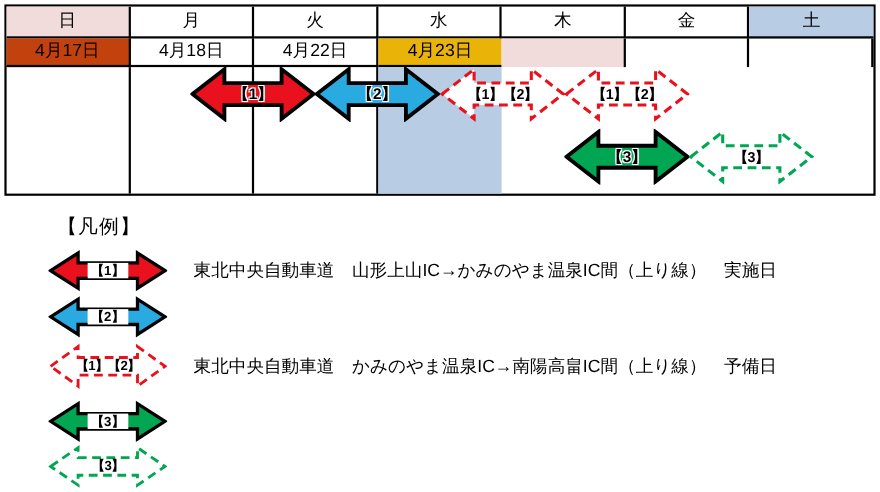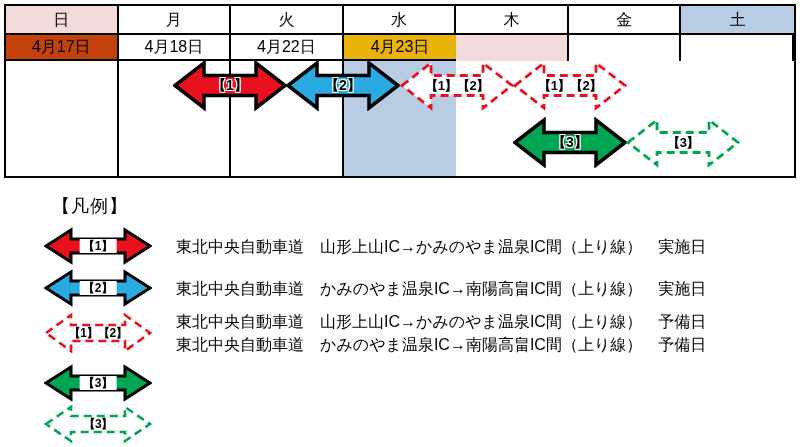--- a/index.html
+++ b/index.html
@@ -124,32 +124,30 @@
     <div class="ltext">東北中央自動車道　山形上山IC→かみのやま温泉IC間（上り線）　実施日</div>
   </div>
 
   <div class="lrow" style="top:269px;height:38px">
     <div class="lmark" style="height:38px">
       <svg viewBox="0 0 108 38" preserveAspectRatio="none">
         <polygon points="2,19 27,3 27,12 81,12 81,3 106,19 81,35 81,26 27,26 27,35" stroke="#000" stroke-width="3" fill="#29abe2"></polygon>
       </svg>
       <span class="alabel lg-solid">【2】</span>
     </div>
-    <div class="ltext">東北中央自動車道　かみのやま温泉IC→南陽高畠IC間（上り線）　実施日</div>
   </div>
 
   <div class="lrow" style="top:310px;height:46px">
     <div class="lmark" style="height:44px">
       <svg viewBox="0 0 108 44" preserveAspectRatio="none">
         <polygon points="2,22 27,4 27,14 81,14 81,4 106,22 81,40 81,30 27,30 27,40" fill="#ffffff" stroke-width="2.6" stroke-dasharray="8,5" stroke="#e8111d"></polygon>
       </svg>
       <span class="alabel lg-dashed">【1】【2】</span>
     </div>
     <div>
-      <div class="ltext">東北中央自動車道　山形上山IC→かみのやま温泉IC間（上り線）　予備日</div>
       <div class="ltext">東北中央自動車道　かみのやま温泉IC→南陽高畠IC間（上り線）　予備日</div>
     </div>
   </div>
 
   <div class="lrow" style="top:364px;height:38px">
     <div class="lmark" style="height:38px">
       <svg viewBox="0 0 108 38" preserveAspectRatio="none">
         <polygon points="2,19 27,3 27,12 81,12 81,3 106,19 81,35 81,26 27,26 27,35" stroke="#000" stroke-width="3" fill="#00a651"></polygon>
       </svg>
       <span class="alabel lg-solid">【3】</span>

